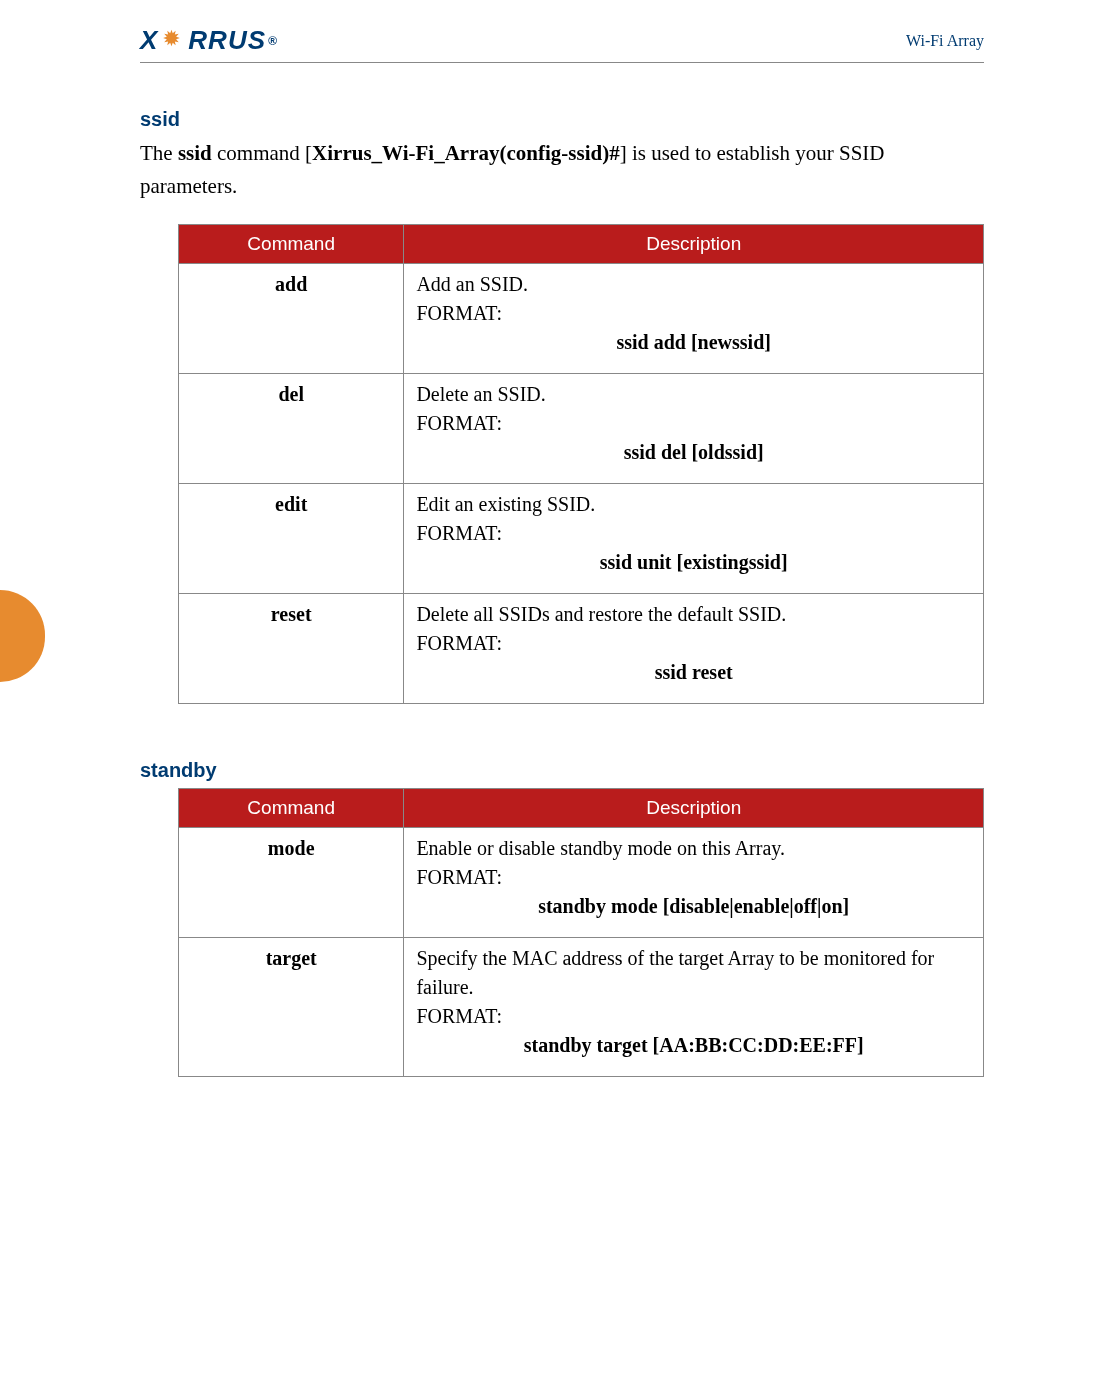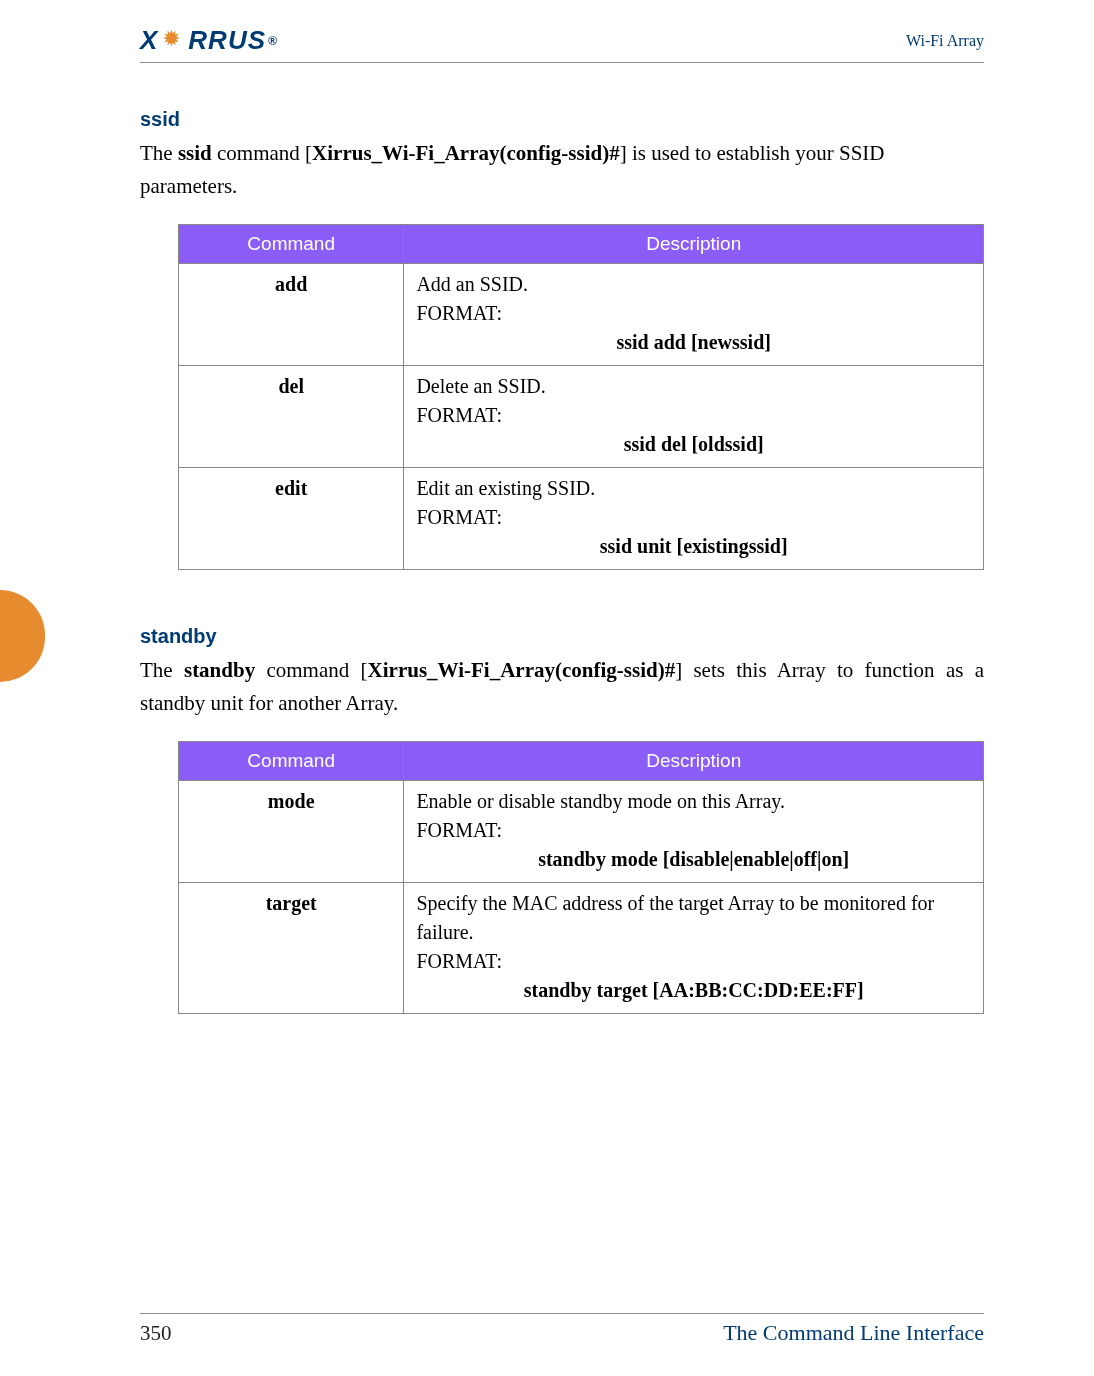--- a/index.html
+++ b/index.html
@@ -79,34 +79,34 @@
     }
     .table-container {
       margin-left: 38px;
       margin-bottom: 55px;
     }
     table {
       border-collapse: collapse;
       width: 100%;
     }
     th {
-      background: #8b5cf6;
+      background: #b91c1c;
       color: #fff;
       font-family: Arial, Helvetica, sans-serif;
       font-weight: normal;
       font-size: 19px;
       padding: 8px 12px;
       text-align: center;
       border: 1px solid #888;
     }
     th.col-cmd { width: 28%; }
     th.col-desc { width: 72%; }
     td {
       border: 1px solid #888;
-      padding: 6px 12px 8px 12px;
+      padding: 6px 12px 16px 12px;
       font-size: 20px;
       vertical-align: top;
       line-height: 1.45;
     }
     td.cmd-cell {
       text-align: center;
       font-weight: bold;
     }
     .desc-line { display: block; }
     .desc-format-label {}
@@ -186,25 +186,32 @@
               </td>
             </tr>
             <tr>
               <td class="cmd-cell">edit</td>
               <td>
                 <span class="desc-line">Edit an existing SSID.</span>
                 <span class="desc-line desc-format-label">FORMAT:</span>
                 <span class="desc-line desc-format-value">ssid unit [existingssid]</span>
               </td>
             </tr>
+            <tr>
+              <td class="cmd-cell">reset</td>
+              <td>
+                <span class="desc-line">Delete all SSIDs and restore the default SSID.</span>
+                <span class="desc-line desc-format-label">FORMAT:</span>
+                <span class="desc-line desc-format-value">ssid reset</span>
+              </td>
+            </tr>
           </tbody>
         </table>
       </div>
       <div class="section-title">standby</div>
-      <div class="body-text justify"><span>The </span><span class="cmd-context">standby</span><span> command [</span><span class="cmd-context">Xirrus_Wi-Fi_Array(config-ssid)#</span><span>] sets this Array to function as a standby unit for another Array.</span></div>
       <div class="table-container">
         <table>
           <thead>
             <tr>
               <th class="col-cmd">Command</th>
               <th class="col-desc">Description</th>
             </tr>
           </thead>
           <tbody>
             <tr>
@@ -221,17 +228,13 @@
                 <span class="desc-line">Specify the MAC address of the target Array to be monitored for failure.</span>
                 <span class="desc-line desc-format-label">FORMAT:</span>
                 <span class="desc-line desc-format-value">standby target [AA:BB:CC:DD:EE:FF]</span>
               </td>
             </tr>
           </tbody>
         </table>
       </div>
     </div>
 
-  <div class="footer-row">
-    <span class="page-num">350</span>
-    <span class="footer-title">The Command Line Interface</span>
-  </div>
 </div>
 
 </body></html>

